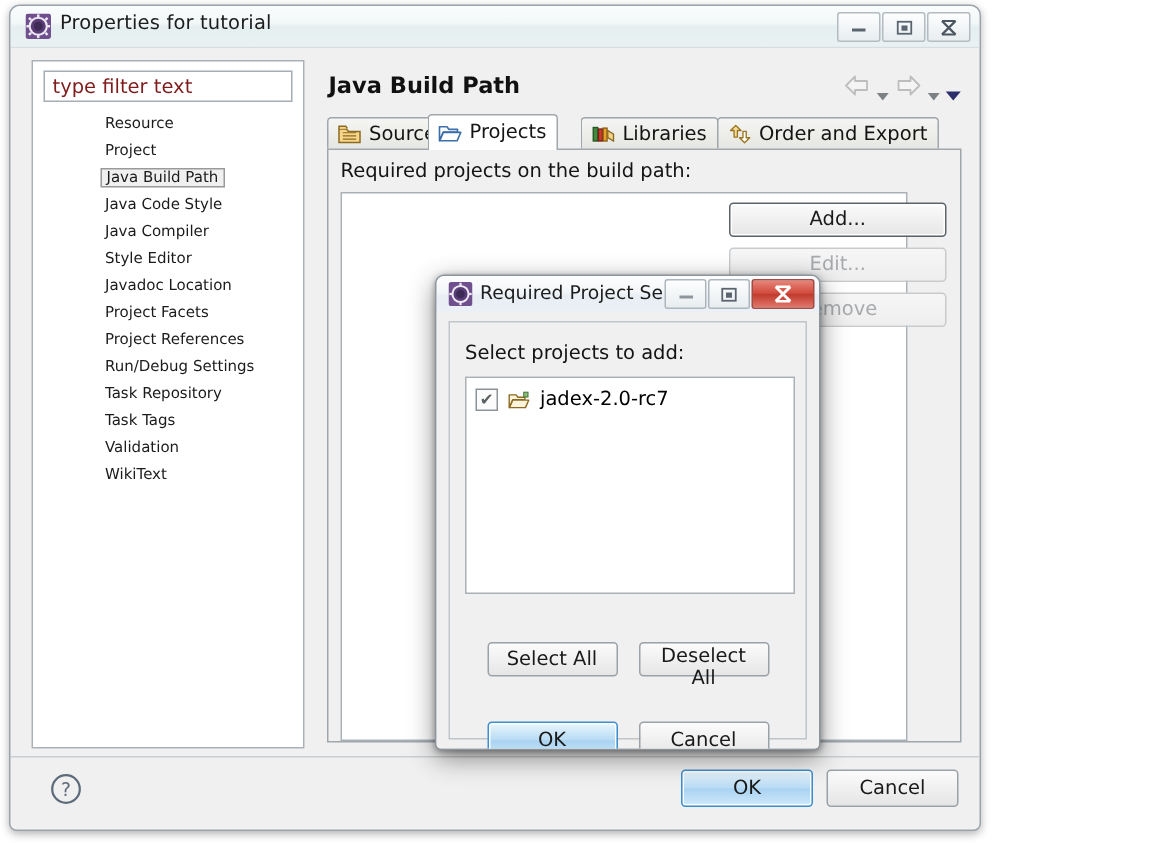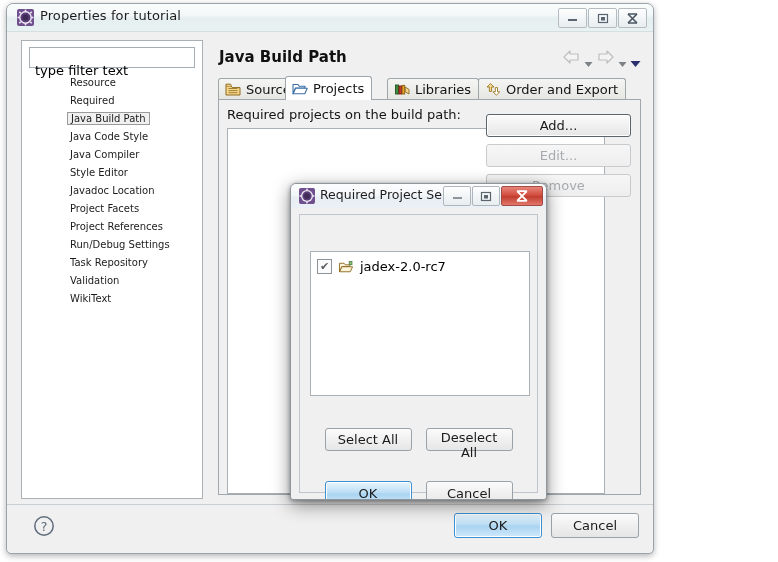--- a/index.html
+++ b/index.html
@@ -71,22 +71,22 @@
     background: #ffffff;
     border: 1px solid #a9b0b6;
     box-sizing: border-box;
   }
   #filter-input {
     position: absolute; left: 7px; top: 6px;
     width: 166px; height: 21px;
     border: 1px solid #a6aeb5;
     background: #ffffff;
     box-sizing: border-box;
-    font-size: 13px; color: #000000;
-    padding: 13px 0 0 5px;
+    font-size: 13px; color: #7f1d1d;
+    padding: 1px 0 0 5px;
     line-height: 19px;
     font-family: "DejaVu Sans", "Liberation Sans", sans-serif;
   }
   #tree {
     position: absolute; left: 1px; top: 33px; right: 1px; bottom: 1px;
     overflow: hidden;
   }
   .tree-item {
     height: 18px;
     line-height: 18px;
@@ -154,21 +154,21 @@
     font-size: 13px; color: #141414;
   }
   #req-list {
     position: absolute; left: 8px; top: 28px;
     width: 378px; height: 366px;
     background: #ffffff;
     border: 1px solid #a9b0b6;
     box-sizing: border-box;
   }
   #side-buttons {
-    position: absolute; right: 9px; top: 14px;
+    position: absolute; right: 9px; top: 35px;
     width: 145px;
   }
   .side-btn {
     display: block;
     width: 145px; height: 23px;
     margin-bottom: 7px;
     box-sizing: border-box;
     font-size: 13px;
     font-family: "DejaVu Sans", "Liberation Sans", sans-serif;
     border: 1px solid #9aa2a9;
@@ -358,30 +358,31 @@
         </div>
       </div>
     </div>
 
     <div id="content">
 
       <div id="left-pane">
         <div id="filter-input">type filter text</div>
         <div id="tree">
             <div class="tree-item"><span>Resource</span></div>
-            <div class="tree-item"><span>Required</span></div>
+            <div class="tree-item"><span>Project</span></div>
             <div class="tree-item selected"><span>Java Build Path</span></div>
             <div class="tree-item"><span>Java Code Style</span></div>
             <div class="tree-item"><span>Java Compiler</span></div>
             <div class="tree-item"><span>Style Editor</span></div>
             <div class="tree-item"><span>Javadoc Location</span></div>
             <div class="tree-item"><span>Project Facets</span></div>
             <div class="tree-item"><span>Project References</span></div>
             <div class="tree-item"><span>Run/Debug Settings</span></div>
             <div class="tree-item"><span>Task Repository</span></div>
+            <div class="tree-item"><span>Task Tags</span></div>
             <div class="tree-item"><span>Validation</span></div>
             <div class="tree-item"><span>WikiText</span></div>
           </div>
       </div>
 
       <div id="right-pane">
 
         <div id="page-title">Java Build Path</div>
 
         <div id="navbar">
@@ -522,20 +523,21 @@
               <path d="M2 1 L11 10 M11 1 L2 10" stroke="#ffffff" stroke-width="1.8" fill="none"></path>
               <path d="M2 1 L11 1 M2 10 L11 10" stroke="#ffffff" stroke-width="1.5" fill="none"></path>
             </svg>
           </div>
         </div>
       </div>
 
       <div id="inner-body">
         <div id="inner-frame">
 
+          <div id="select-label">Select projects to add:</div>
 
           <div id="proj-list">
               <div class="proj-row">
                 <span class="chkbox">
                   <span class="chk-mark">✔</span>
                 </span>
                 <span class="proj-folder"><svg width="16" height="14" viewBox="0 0 16 15">
                     <path d="M1 3.5 L6 3.5 L7.2 5.2 L12.2 5.2 L12.2 7 L3.5 7 L1 12.6 Z" fill="#fdf4dc" stroke="#8c6b20" stroke-width="1" stroke-linejoin="round"></path>
                     <path d="M3.6 7.2 L15 7.2 L12.6 12.6 L1.2 12.6 Z" fill="#fdf4dc" stroke="#8c6b20" stroke-width="1" stroke-linejoin="round"></path>
                     <rect x="11.4" y="1.6" width="3" height="3.4" fill="#8ec07c" stroke="#4a7a3c" stroke-width="0.8"></rect>

